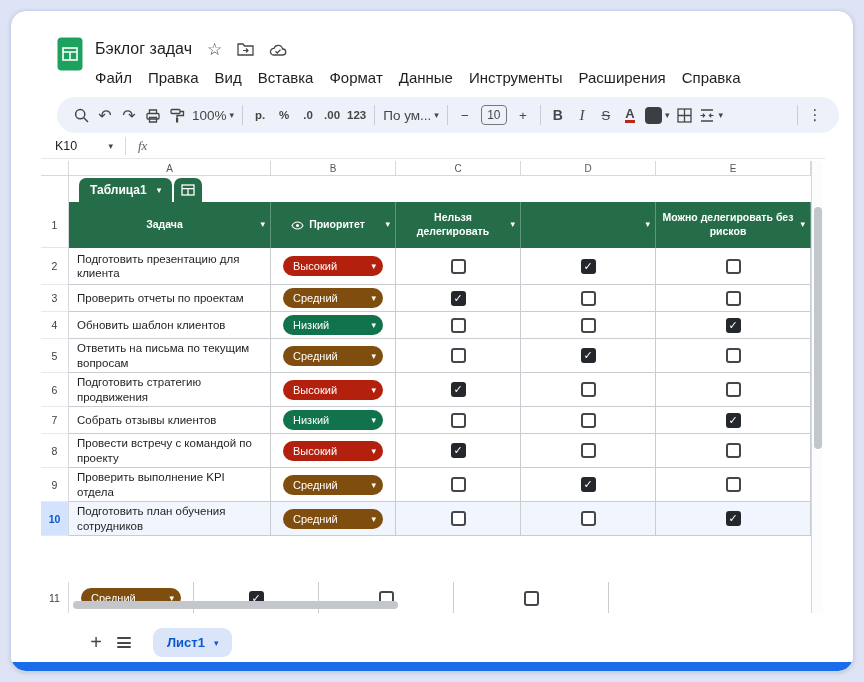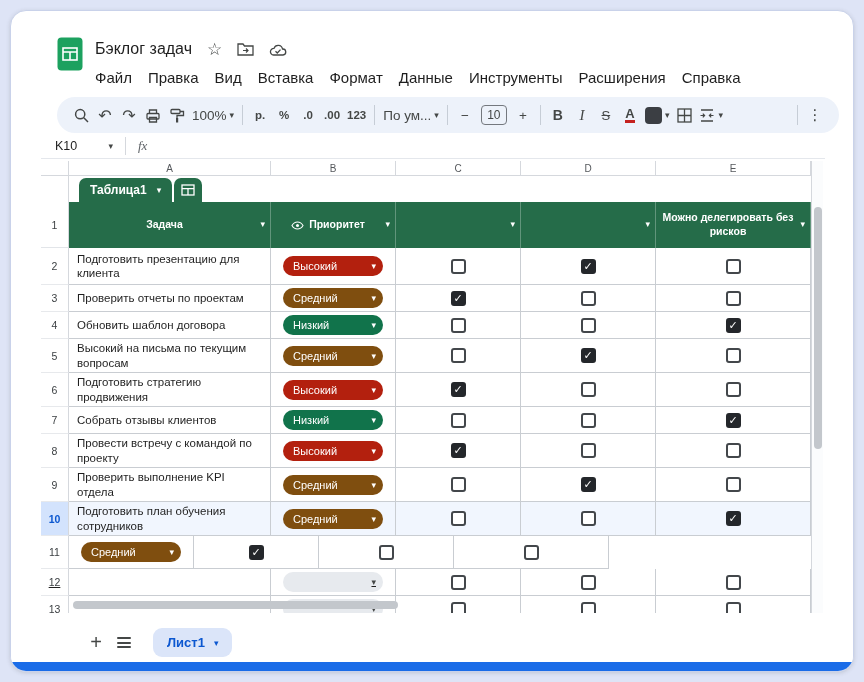--- a/index.html
+++ b/index.html
@@ -261,20 +261,21 @@
         <span class="h-eye">
           <svg width="13" height="9" viewBox="0 0 13 9">
               <path d="M1 4.5C2.4 2 4.4 1 6.5 1s4.1 1 5.5 3.5C10.6 7 8.6 8 6.5 8S2.4 7 1 4.5z" fill="none" stroke="#fff" stroke-width="1.1"></path>
               <circle cx="6.5" cy="4.5" r="1.5" fill="#fff"></circle>
             </svg>
         </span>
         <span>Приоритет</span>
         <span class="hchev">▾</span>
       </div>
       <div class="hcell wC themed-green" style="background: rgb(37, 108, 73);">
+        <span>Нельзя делегировать</span>
         <span class="hchev">▾</span>
       </div>
       <div class="hcell wD themed-green" style="background: rgb(37, 108, 73);">
         <span class="hchev">▾</span>
       </div>
       <div class="hcell wE themed-green" style="background: rgb(37, 108, 73);">
         <span>Можно делегировать без рисков</span>
         <span class="hchev">▾</span>
       </div>
     </div>
@@ -318,42 +319,42 @@
           <div class="cell chk-cell" style="width: 135px;">
             <div class="checkbox"></div>
           </div>
           <div class="cell chk-cell" style="width: 155px;">
             <div class="checkbox"></div>
           </div>
         </div>
         <div class="grow" style="height: 27px;">
           <div class="rnum">4</div>
           <div class="cell task-cell">
-            <span>Обновить шаблон договора</span>
+            <span>Обновить шаблон клиентов</span>
           </div>
           <div class="cell pri-cell">
             <div class="chip" style="background: rgb(17, 115, 75);">
               <span>Низкий</span>
               <span class="chip-arrow">▾</span>
             </div>
           </div>
           <div class="cell chk-cell" style="width: 125px;">
             <div class="checkbox"></div>
           </div>
           <div class="cell chk-cell" style="width: 135px;">
             <div class="checkbox"></div>
           </div>
           <div class="cell chk-cell" style="width: 155px;">
             <div class="checkbox checked">✓</div>
           </div>
         </div>
         <div class="grow" style="height: 34px;">
           <div class="rnum">5</div>
           <div class="cell task-cell">
-            <span>Высокий на письма по текущим вопросам</span>
+            <span>Ответить на письма по текущим вопросам</span>
           </div>
           <div class="cell pri-cell">
             <div class="chip" style="background: rgb(127, 78, 15);">
               <span>Средний</span>
               <span class="chip-arrow">▾</span>
             </div>
           </div>
           <div class="cell chk-cell" style="width: 125px;">
             <div class="checkbox"></div>
           </div>
@@ -462,21 +463,21 @@
           <div class="cell chk-cell" style="width: 125px;">
             <div class="checkbox"></div>
           </div>
           <div class="cell chk-cell" style="width: 135px;">
             <div class="checkbox"></div>
           </div>
           <div class="cell chk-cell" style="width: 155px;">
             <div class="checkbox checked">✓</div>
           </div>
         </div>
-        <div class="grow" style="height: 33px;">
+        <div class="grow" style="height: 33px; margin-top: 46px;">
           <div class="rnum">11</div>
           <div class="cell pri-cell">
             <div class="chip" style="background: rgb(127, 78, 15);">
               <span>Средний</span>
               <span class="chip-arrow">▾</span>
             </div>
           </div>
           <div class="cell chk-cell" style="width: 125px;">
             <div class="checkbox checked">✓</div>
           </div>

